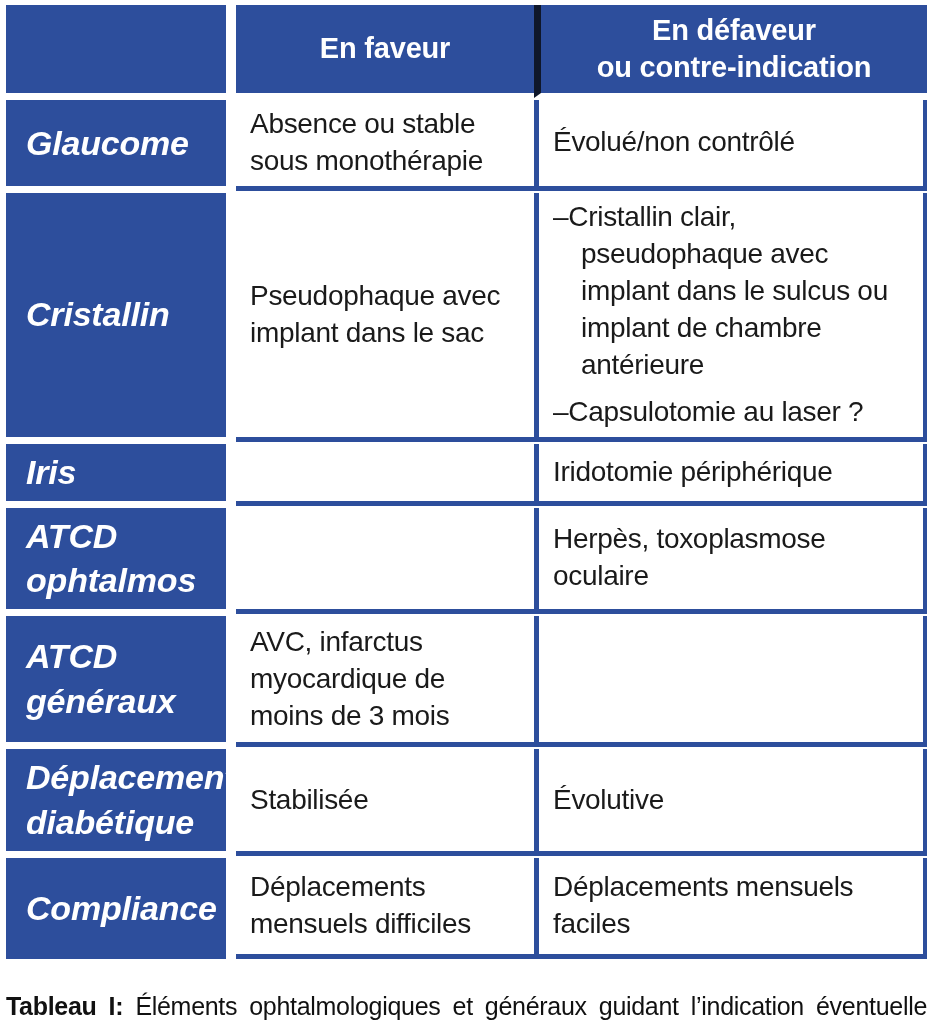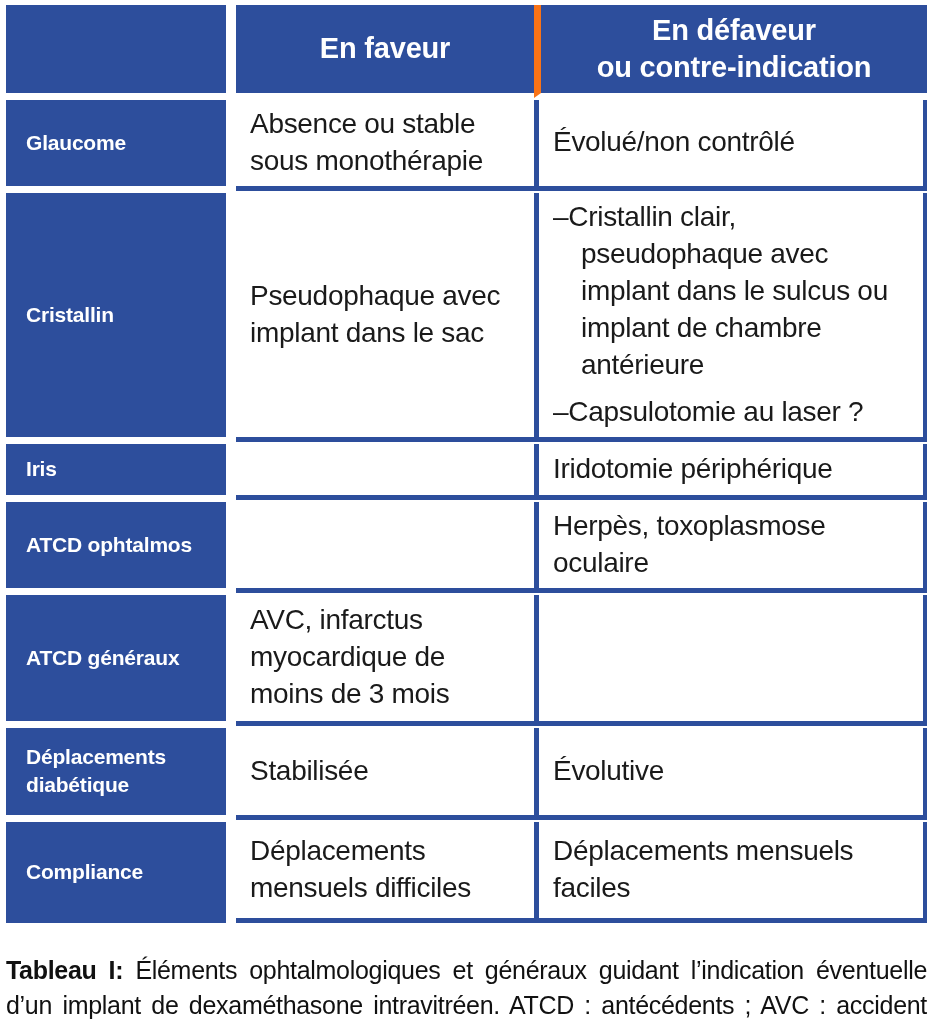--- a/index.html
+++ b/index.html
@@ -26,47 +26,48 @@
     grid-template-columns: 220px 10px 298px 393px;
     margin-bottom: 2px;
   }
   .gutter { background: #ffffff; }
 
   
   .label-cell {
     background: var(--blue);
     color: #ffffff;
     font-weight: 700;
-    font-size: 21px;
+    font-size: 34px;
     line-height: 1.32;
     letter-spacing: -0.2px;
     display: flex;
     align-items: center;
     padding: 6px 10px 6px 20px;
     border-bottom: 5px solid #ffffff;
+    font-style: italic;
   }
   .row.last .label-cell { border-bottom: none; }
 
   
   .head-cell {
     background: var(--blue);
     color: #ffffff;
     font-weight: 700;
     font-size: 29px;
     line-height: 1.28;
     letter-spacing: -0.2px;
     display: flex;
     flex-direction: column;
     align-items: center;
     justify-content: center;
     text-align: center;
     border-bottom: 5px solid #ffffff;
     padding: 4px 8px;
   }
-  .head-cell.against-head { border-left: 7px solid #f97316; }
+  .head-cell.against-head { border-left: 7px solid #0f172a; }
 
   
   .body-cell {
     background: #ffffff;
     font-size: 28px;
     line-height: 1.32;
     letter-spacing: -0.3px;
     display: flex;
     align-items: center;
     padding: 6px 12px 6px 14px;

